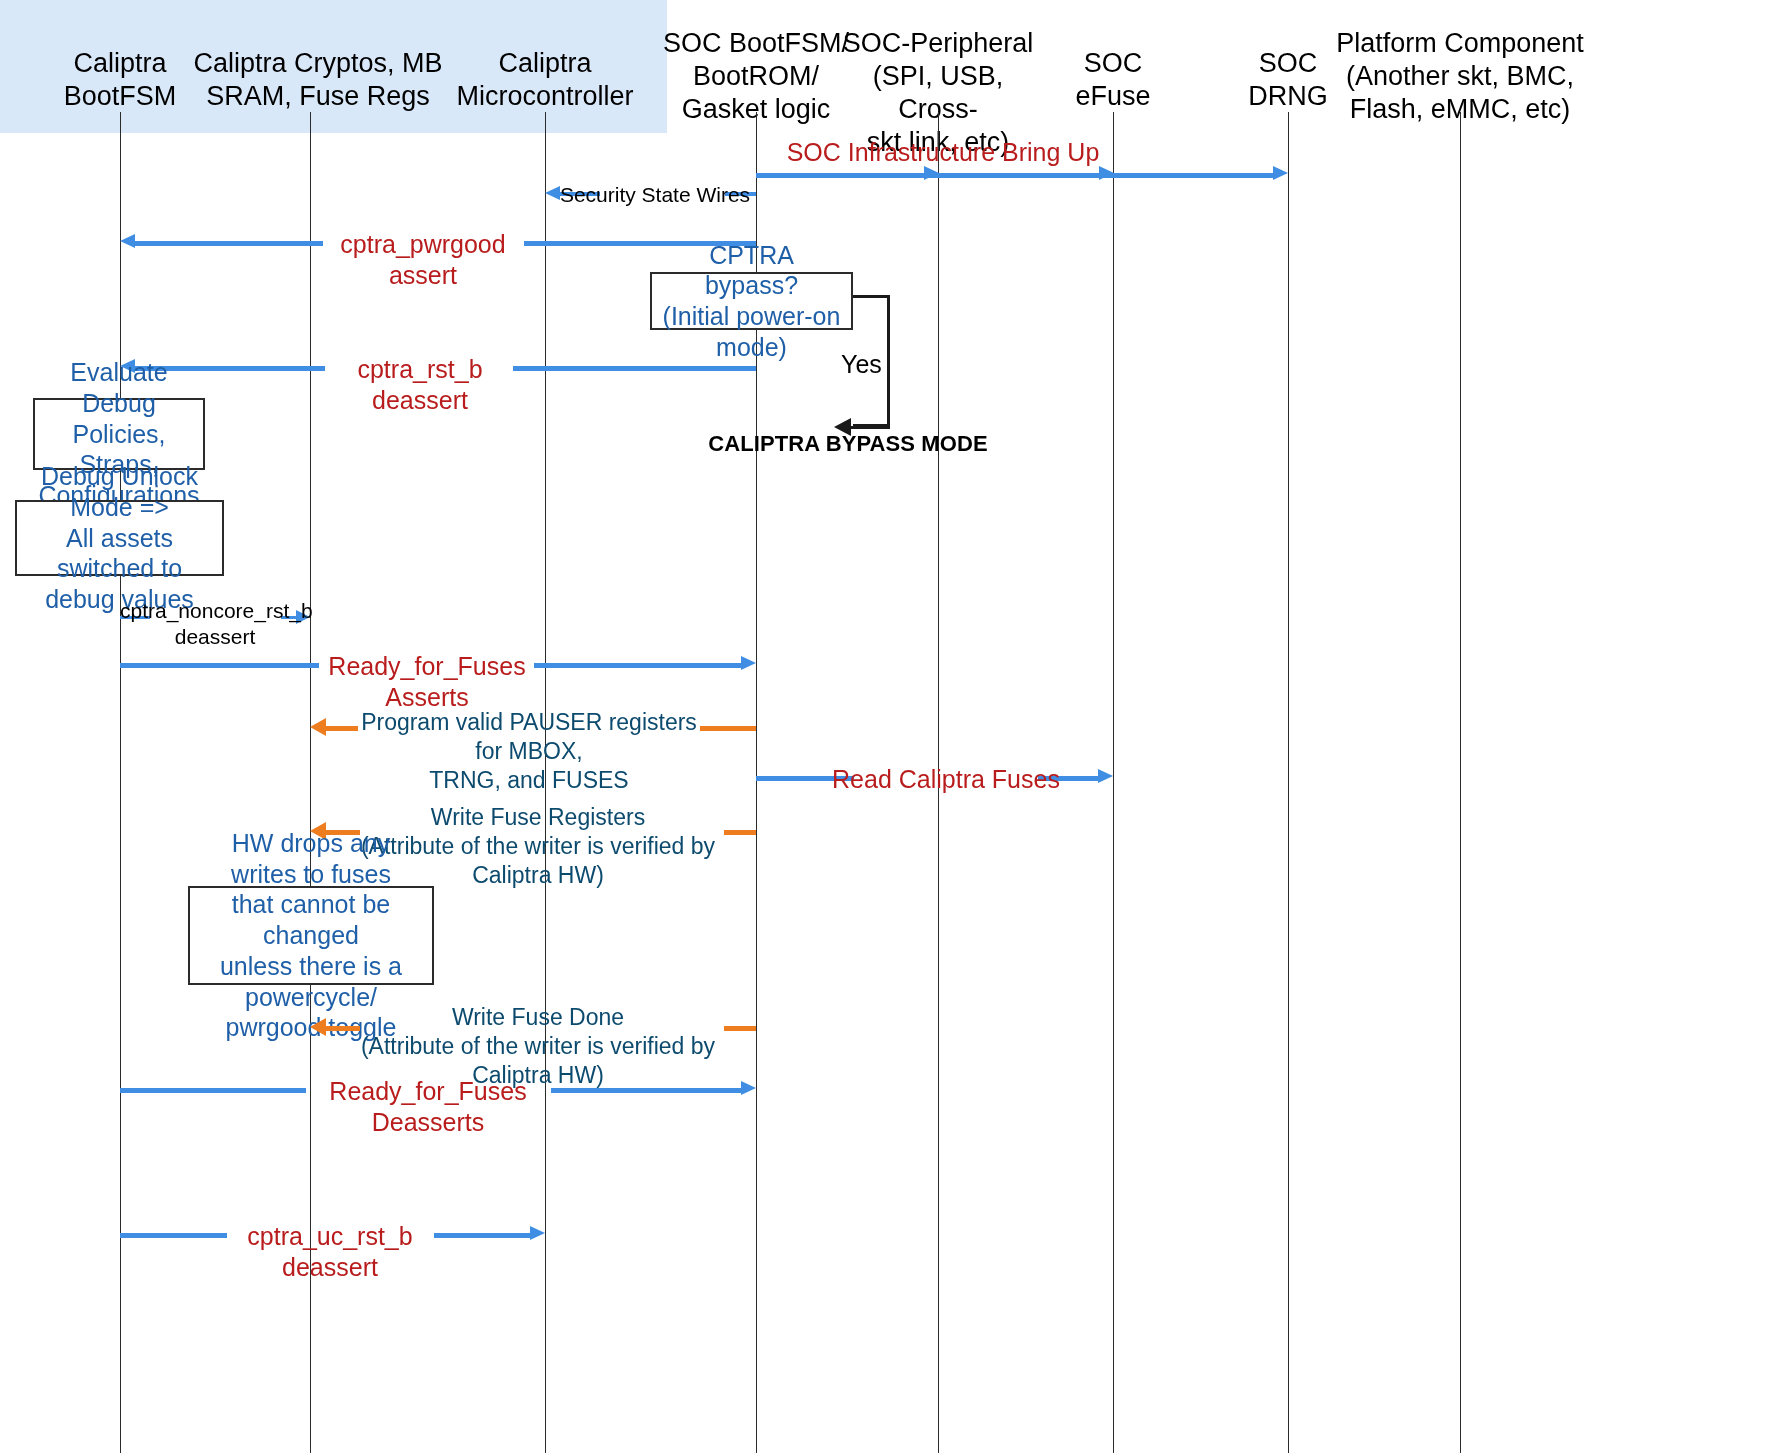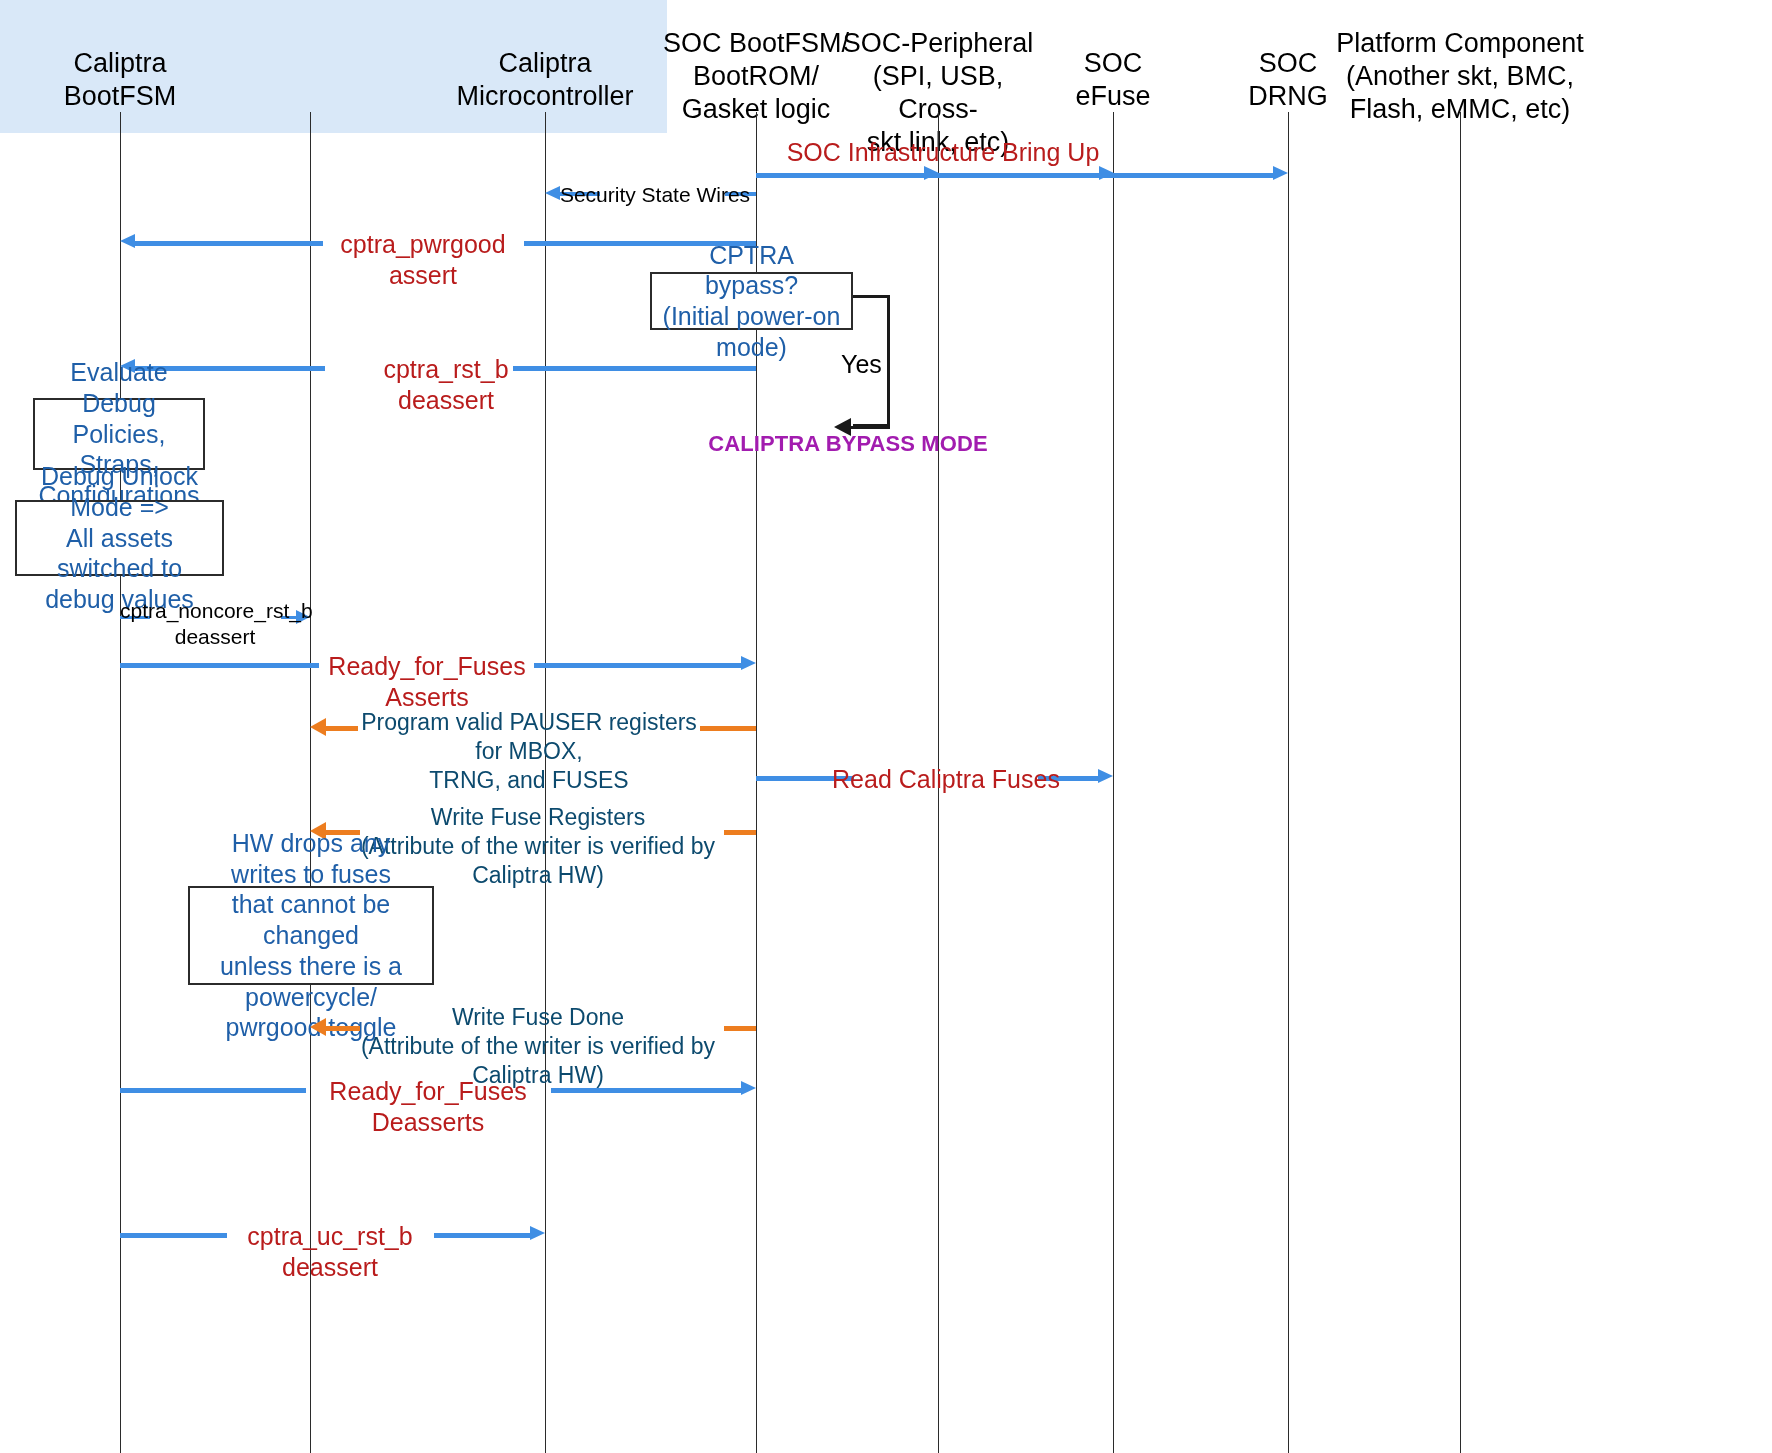--- a/index.html
+++ b/index.html
@@ -64,41 +64,43 @@
     color:#1f5fa8;
     font-size:25px;
     line-height:1.23;
     text-align:center;
     white-space:pre-line;
     display:flex;align-items:center;justify-content:center;
     padding:4px 8px;
   }
   .red-note{
     position:absolute;
-    color:#a21caf;
+    color:#000000;
     font-weight:bold;
     font-size:22px;
     letter-spacing:.1px;
     white-space:nowrap;
     transform:translateX(-50%);
   }
   .yes-lbl{
     position:absolute;color:#000;font-size:25px;white-space:nowrap;
   }
   .hook{position:absolute;box-sizing:border-box;}
 </style>
 </head>
 <body>
 
 <div id="stage">
 
   <div class="hdr-band"></div>
 
   <div class="actor" style="left:120px;top:47px;width:190px;">Caliptra
 BootFSM</div>
+  <div class="actor" style="left:318px;top:47px;width:250px;">Caliptra Cryptos, MB
+SRAM, Fuse Regs</div>
   <div class="actor" style="left:545px;top:47px;width:230px;">Caliptra
 Microcontroller</div>
   <div class="actor" style="left:756px;top:27px;width:210px;">SOC BootFSM/
 BootROM/
 Gasket logic</div>
   <div class="actor" style="left:938px;top:27px;width:215px;">SOC-Peripheral
 (SPI, USB, Cross-
 skt link, etc)</div>
   <div class="actor" style="left:1113px;top:47px;width:150px;">SOC
 eFuse</div>
@@ -145,21 +147,21 @@
   <div class="hook" style="left:853px;top:295px;width:37px;height:132px;border-top:3px solid #1a1a1a;border-right:3px solid #1a1a1a;border-bottom:3px solid #1a1a1a;"></div>
   <div class="line black" style="position:absolute;left:851px;top:426px;width:39px;border-top-width:3px;"></div>
   <div class="head l black-h" style="left:834px;top:418px;"></div>
   <div class="yes-lbl" style="left:841px;top:350px;">Yes</div>
   <div class="red-note" style="left:848px;top:431px;">CALIPTRA BYPASS MODE</div>
 
   <div class="msg">
     <div class="line blue" style="left:135px;top:366px;width:190px;border-top-width:5px;"></div>
     <div class="line blue" style="left:513px;top:366px;width:243px;border-top-width:5px;"></div>
     <div class="head l blue-h" style="left:120px;top:359px;"></div>
-    <div class="mlabel lbl-black" style="left:420px;top:354px;width:220px;margin-left:26px;">cptra_rst_b deassert</div>
+    <div class="mlabel lbl-black" style="left:420px;top:354px;width:220px;">cptra_rst_b deassert</div>
   </div>
 
   <div class="note" style="left:33px;top:398px;width:172px;height:72px;text-align:center;">Evaluate Debug
 Policies, Straps,
 Configurations</div>
 
   <div class="note" style="left:15px;top:500px;width:209px;height:76px;">Debug Unlock Mode =&gt;
 All assets switched to
 debug values</div>
 

